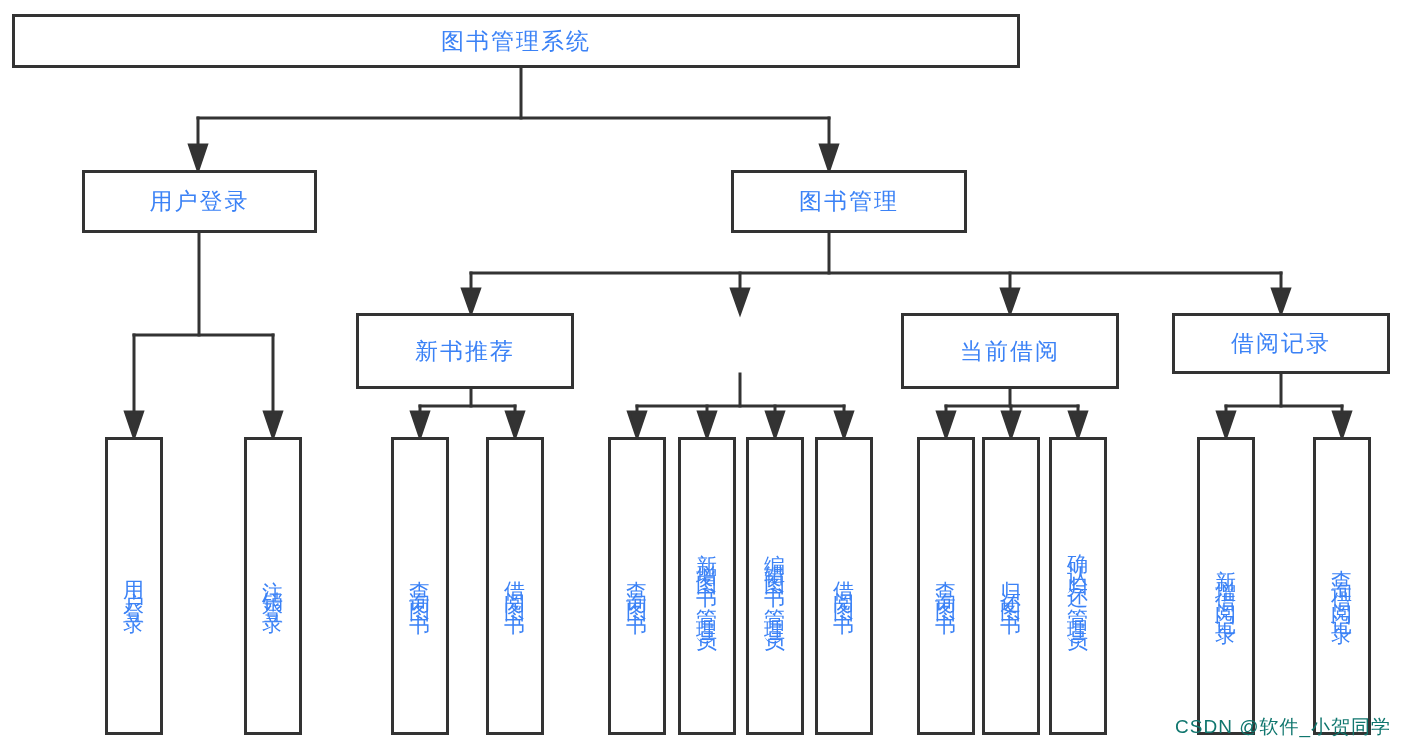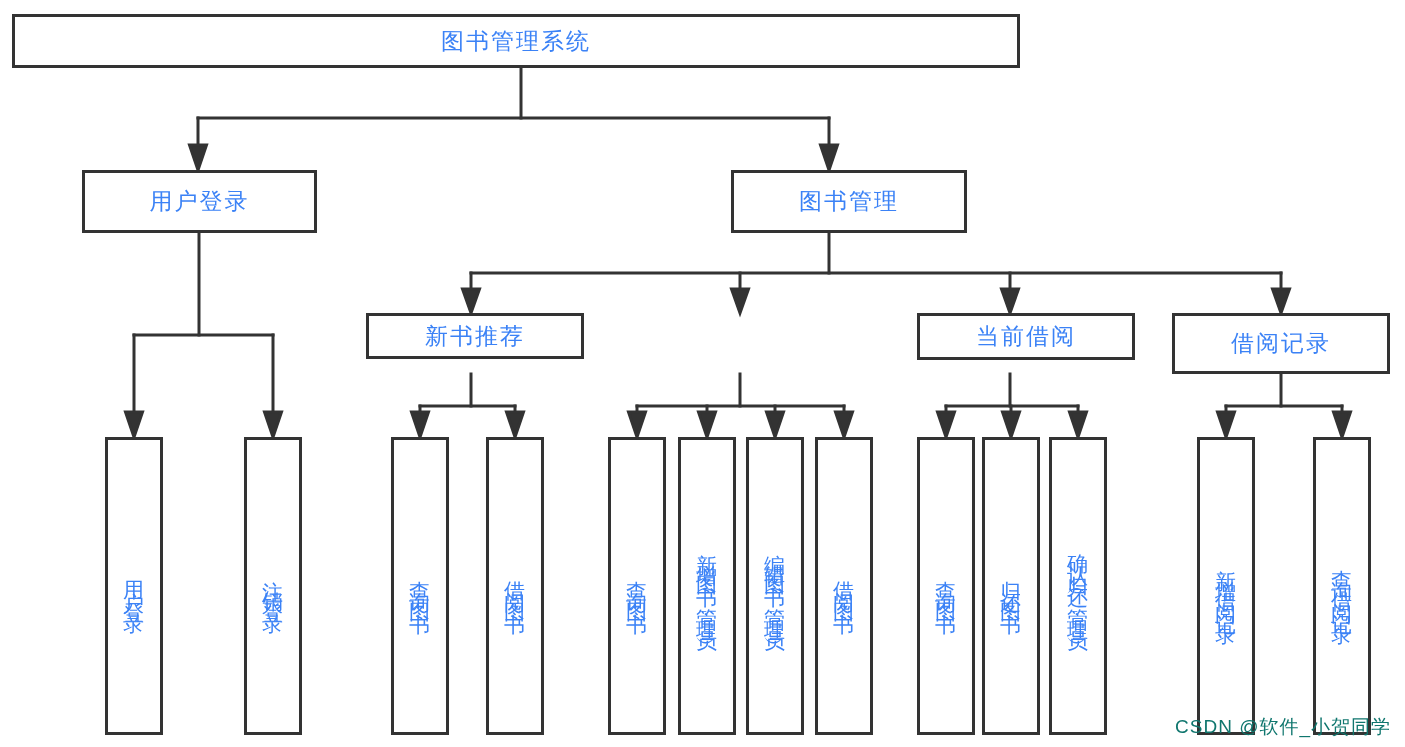--- a/index.html
+++ b/index.html
@@ -107,24 +107,24 @@
     <span>图书管理系统</span>
   </div>
 
   <div class="node nh" style="left:82px;top:170px;width:235px;height:63px;">
     <span>用户登录</span>
   </div>
   <div class="node nh" style="left:711px;top:170px;width:236px;height:63px;margin-left:20px;">
     <span>图书管理</span>
   </div>
 
-  <div class="node nh" style="left:366px;top:313px;width:218px;height:46px;">
+  <div class="node nh" style="left:356px;top:313px;width:218px;height:76px;">
     <span>新书推荐</span>
   </div>
-  <div class="node nh" style="left:901px;top:313px;width:218px;height:47px;margin-left:16px;">
+  <div class="node nh" style="left:901px;top:313px;width:218px;height:76px;">
     <span>当前借阅</span>
   </div>
   <div class="node nh" style="left:1172px;top:313px;width:218px;height:61px;">
     <span>借阅记录</span>
   </div>
 
   <div class="node nv" style="left:105px;top:437px;width:58px;height:298px;">
     <span>用户登录</span>
   </div>
   <div class="node nv" style="left:244px;top:437px;width:58px;height:298px;">

